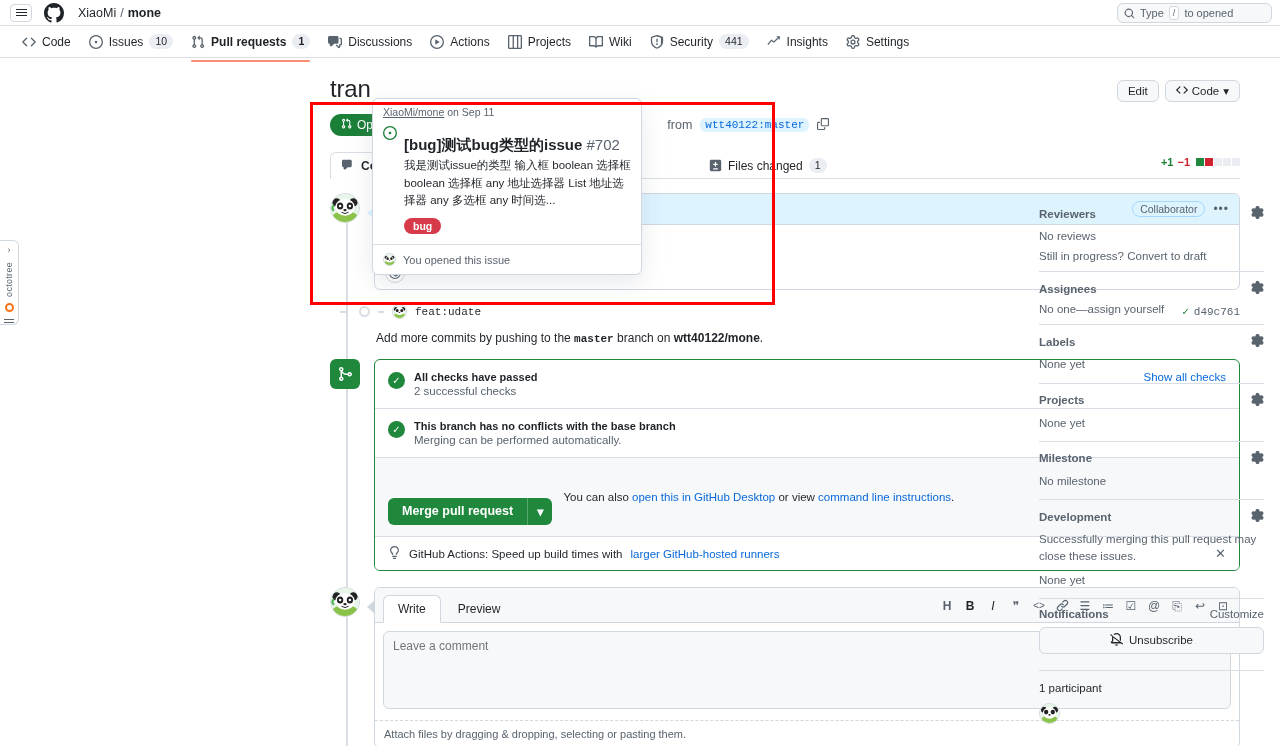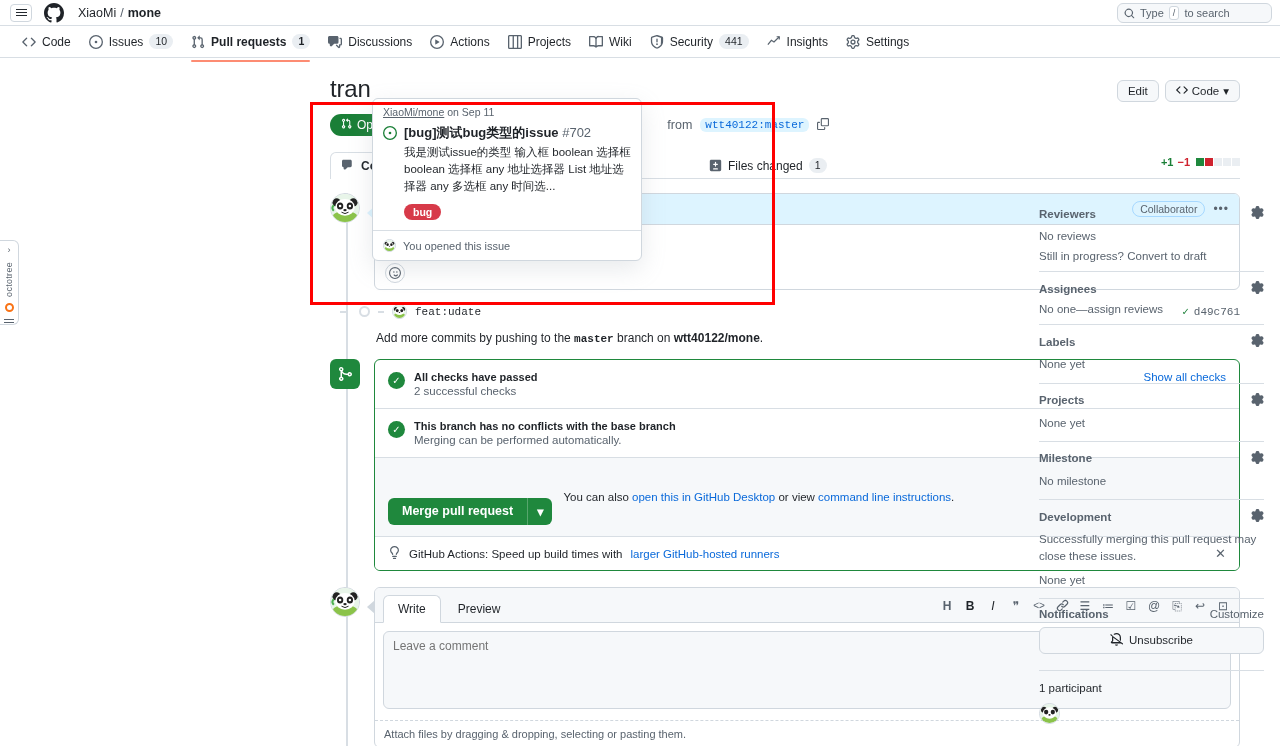--- a/index.html
+++ b/index.html
@@ -273,21 +273,21 @@
   .hovercard {
     position:absolute; left:372px; top:98px; width:270px;
     background:#fff; border:1px solid #d0d7de; border-radius:6px;
     box-shadow:0 8px 24px rgba(140,149,159,0.2); z-index:40;
     font-size:12px;
   }
   .hc-top { padding:7px 10px 2px 10px; font-size:10.5px; color:#59636e; }
   .hc-top a { color:#59636e; text-decoration:underline; }
   .hc-main { padding:4px 10px 10px 10px; display:flex; gap:7px; }
   .hc-issue-ico { color:#1a7f37; flex:none; margin-top:2px; }
-  .hc-title { font-size:13px; font-weight:600; color:#1f2328; line-height:1.35; }
+  .hc-title { font-size:15px; font-weight:600; color:#1f2328; line-height:1.35;margin-top:11px; }
   .hc-title .num { color:#59636e; font-weight:400; }
   .hc-desc { font-size:11.5px; color:#1f2328; line-height:1.5; margin-top:2px; }
   .hc-label {
     display:inline-block; margin-top:9px; background:#d73a49; color:#fff;
     border-radius:20px; padding:2px 9px; font-size:10.5px; font-weight:600;
   }
   .hc-foot {
     border-top:1px solid #d8dee4; padding:8px 10px;
     display:flex; align-items:center; gap:7px; font-size:11px; color:#59636e;
   }
@@ -316,21 +316,21 @@
   </div>
   <div class="breadcrumb">
     <a href="#">XiaoMi</a><span class="sep">/</span><a href="#" class="repo">mone</a>
   </div>
   <div class="searchbox">
     <svg width="11" height="11" viewBox="0 0 16 16" fill="#59636e">
         <path d="M10.68 11.74a6 6 0 01-7.922-8.982 6 6 0 018.982 7.922l3.04 3.04a.749.749 0 01-1.06 1.06zM11.5 7a4.5 4.5 0 10-9 0 4.5 4.5 0 009 0z"></path>
       </svg>
     <span>Type</span>
     <span class="kbd">/</span>
-    <span>to search</span>
+    <span>to opened</span>
   </div>
 </div>
 
 <div class="reponav">
   <div class="navitem">
     <span class="ico">
         <svg width="14" height="14" viewBox="0 0 16 16" fill="currentColor">
           <path d="m11.28 3.22 4.25 4.25a.75.75 0 0 1 0 1.06l-4.25 4.25a.749.749 0 0 1-1.275-.326.749.749 0 0 1 .215-.734L13.94 8l-3.72-3.72a.749.749 0 0 1 .326-1.275.749.749 0 0 1 .734.215Zm-6.56 0a.751.751 0 0 1 1.042.018.751.751 0 0 1 .018 1.042L2.06 8l3.72 3.72a.749.749 0 0 1-.326 1.275.749.749 0 0 1-.734-.215L.47 8.53a.75.75 0 0 1 0-1.06Z"></path>
         </svg>
       </span>
@@ -665,21 +665,21 @@
   </div>
 
   <div class="sb-sec">
     <div class="sb-head">
       <span>Assignees</span>
       <span class="sb-gear"><svg width="13" height="13" viewBox="0 0 16 16" fill="currentColor">
             <path d="M8 0a8.2 8.2 0 0 1 .701.031C9.444.095 9.99.645 10.16 1.29l.288 1.107c.018.066.079.158.212.224.231.114.454.243.668.386.123.082.233.09.299.071l1.103-.303c.644-.176 1.392.021 1.82.63.27.385.506.792.704 1.218.315.675.111 1.422-.364 1.891l-.814.806c-.049.048-.098.147-.088.294.016.257.016.515 0 .772-.01.147.039.246.088.294l.814.806c.475.469.679 1.216.364 1.891a7.977 7.977 0 0 1-.704 1.217c-.428.61-1.176.807-1.82.63l-1.103-.302c-.066-.019-.176-.011-.299.071a4.909 4.909 0 0 1-.668.386c-.133.066-.194.158-.212.224l-.288 1.106c-.17.646-.716 1.196-1.459 1.26a8.006 8.006 0 0 1-1.402 0c-.743-.064-1.289-.614-1.459-1.26l-.288-1.106c-.018-.066-.079-.158-.212-.224a4.926 4.926 0 0 1-.668-.386c-.123-.082-.233-.09-.299-.071l-1.103.303c-.644.176-1.392-.021-1.82-.63a8.12 8.12 0 0 1-.704-1.218c-.315-.675-.111-1.422.363-1.891l.815-.806c.05-.048.098-.147.088-.294a6.214 6.214 0 0 1 0-.772c.01-.147-.038-.246-.088-.294l-.815-.806C.635 6.045.431 5.298.746 4.623a7.92 7.92 0 0 1 .704-1.217c.428-.61 1.176-.807 1.82-.63l1.103.302c.066.019.176.011.299-.071.214-.143.437-.272.668-.386.133-.066.194-.158.212-.224l.288-1.106C6.01.645 6.556.095 7.299.03 7.53.01 7.764 0 8 0ZM11 8a3 3 0 1 1-6 0 3 3 0 0 1 6 0Z"></path>
           </svg></span>
     </div>
     <div class="sb-link">
-      <span>No one—</span><a href="#" style="color:#59636e;text-decoration:none">assign reviews</a>
+      <span>No one—</span><a href="#" style="color:#59636e;text-decoration:none">assign yourself</a>
     </div>
   </div>
 
   <div class="sb-sec">
     <div class="sb-head">
       <span>Labels</span>
       <span class="sb-gear"><svg width="13" height="13" viewBox="0 0 16 16" fill="currentColor">
             <path d="M8 0a8.2 8.2 0 0 1 .701.031C9.444.095 9.99.645 10.16 1.29l.288 1.107c.018.066.079.158.212.224.231.114.454.243.668.386.123.082.233.09.299.071l1.103-.303c.644-.176 1.392.021 1.82.63.27.385.506.792.704 1.218.315.675.111 1.422-.364 1.891l-.814.806c-.049.048-.098.147-.088.294.016.257.016.515 0 .772-.01.147.039.246.088.294l.814.806c.475.469.679 1.216.364 1.891a7.977 7.977 0 0 1-.704 1.217c-.428.61-1.176.807-1.82.63l-1.103-.302c-.066-.019-.176-.011-.299.071a4.909 4.909 0 0 1-.668.386c-.133.066-.194.158-.212.224l-.288 1.106c-.17.646-.716 1.196-1.459 1.26a8.006 8.006 0 0 1-1.402 0c-.743-.064-1.289-.614-1.459-1.26l-.288-1.106c-.018-.066-.079-.158-.212-.224a4.926 4.926 0 0 1-.668-.386c-.123-.082-.233-.09-.299-.071l-1.103.303c-.644.176-1.392-.021-1.82-.63a8.12 8.12 0 0 1-.704-1.218c-.315-.675-.111-1.422.363-1.891l.815-.806c.05-.048.098-.147.088-.294a6.214 6.214 0 0 1 0-.772c.01-.147-.038-.246-.088-.294l-.815-.806C.635 6.045.431 5.298.746 4.623a7.92 7.92 0 0 1 .704-1.217c.428-.61 1.176-.807 1.82-.63l1.103.302c.066.019.176.011.299-.071.214-.143.437-.272.668-.386.133-.066.194-.158.212-.224l.288-1.106C6.01.645 6.556.095 7.299.03 7.53.01 7.764 0 8 0ZM11 8a3 3 0 1 1-6 0 3 3 0 0 1 6 0Z"></path>
           </svg></span>
     </div>

